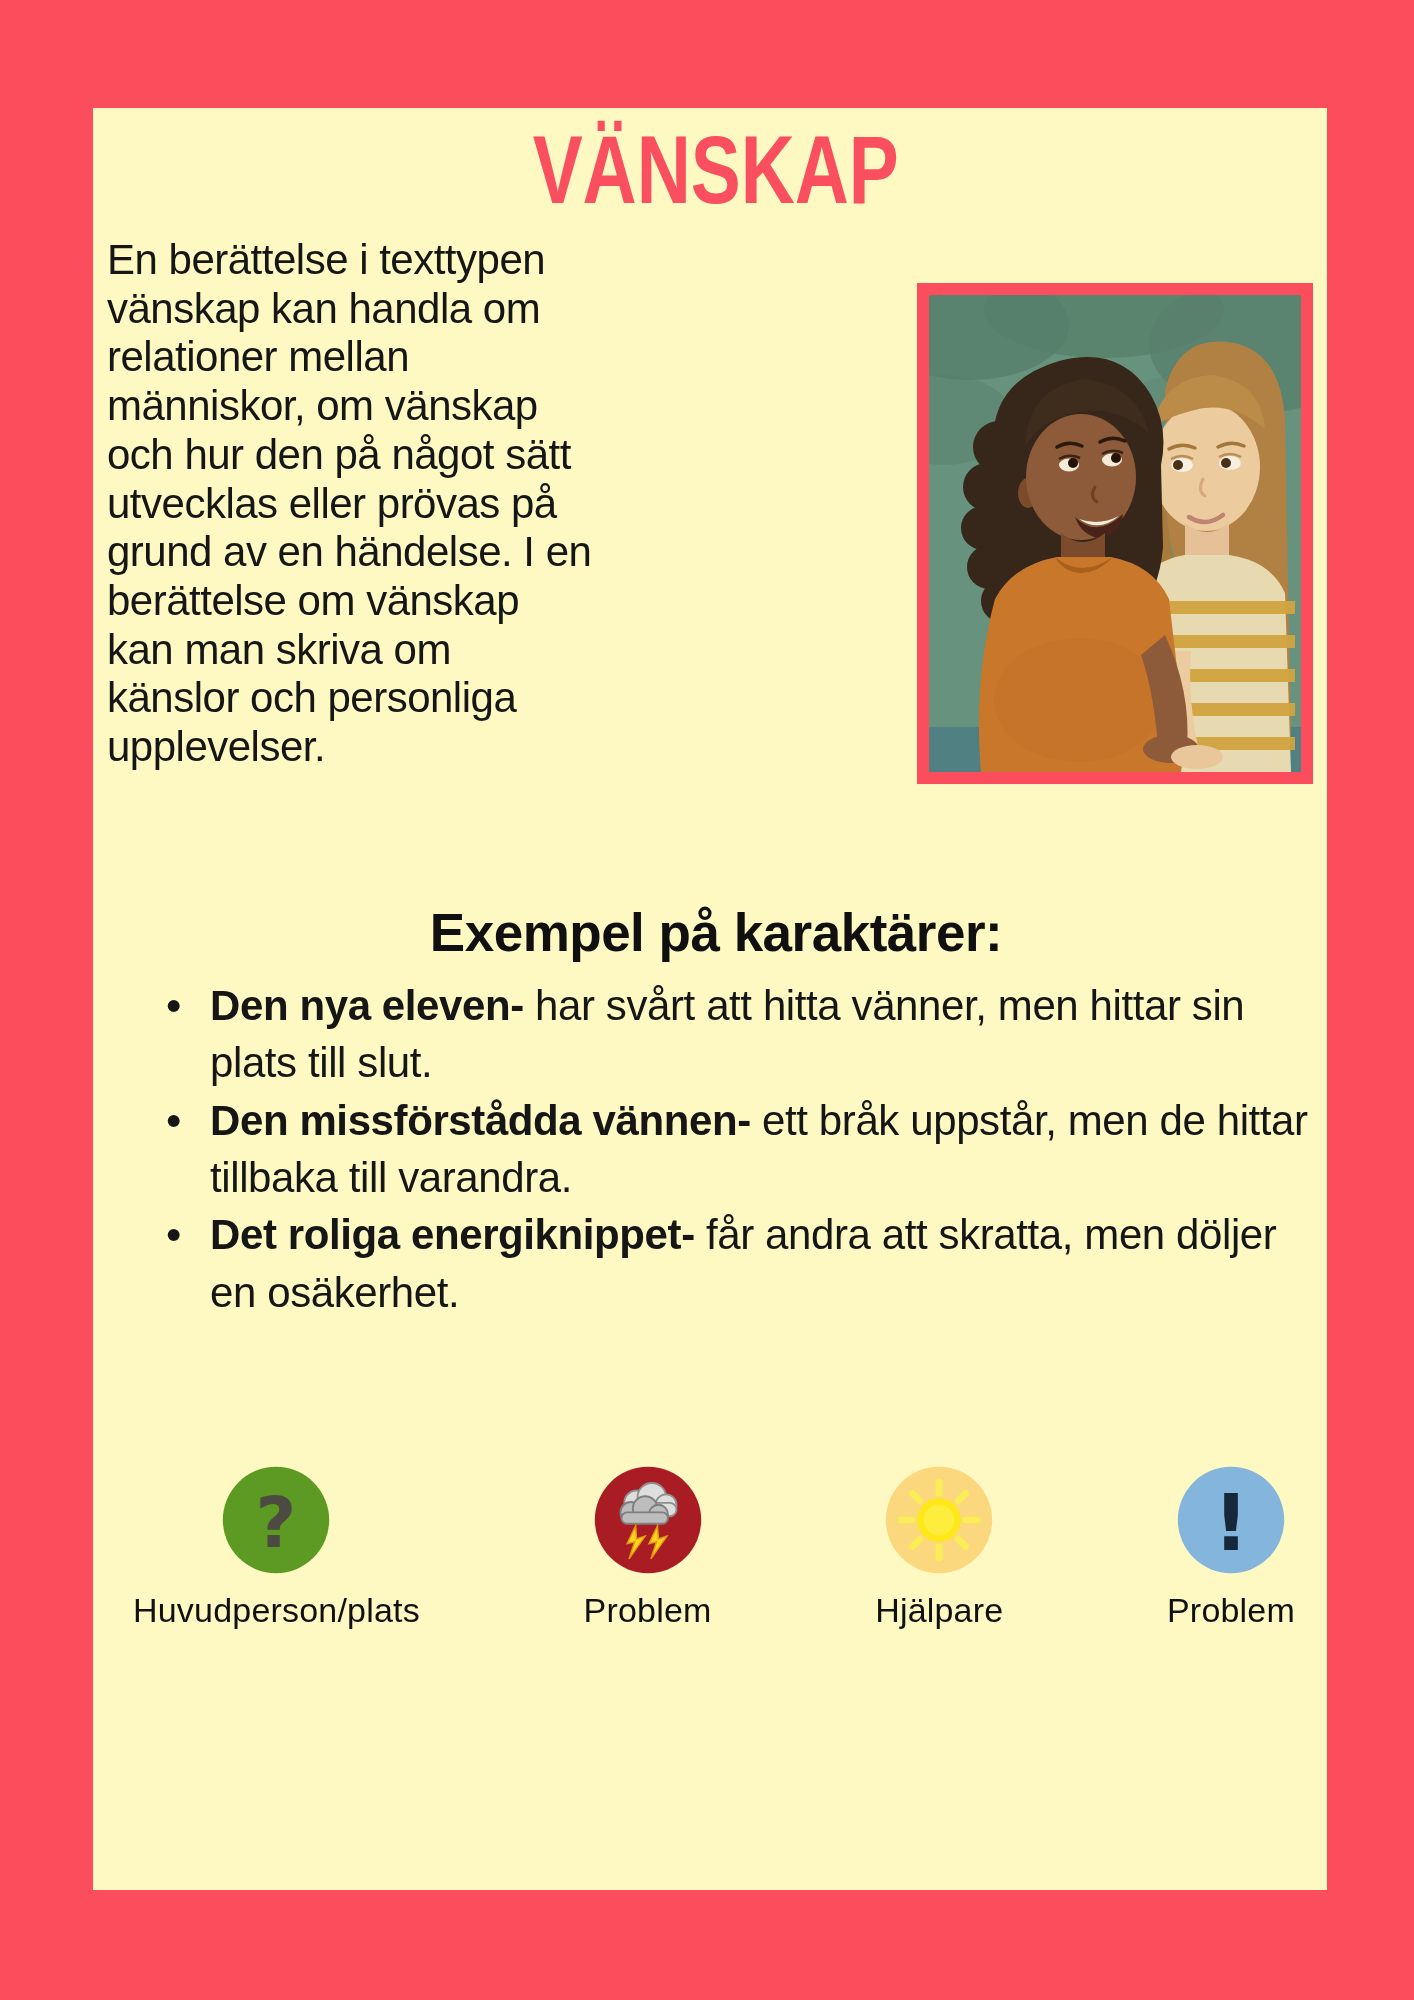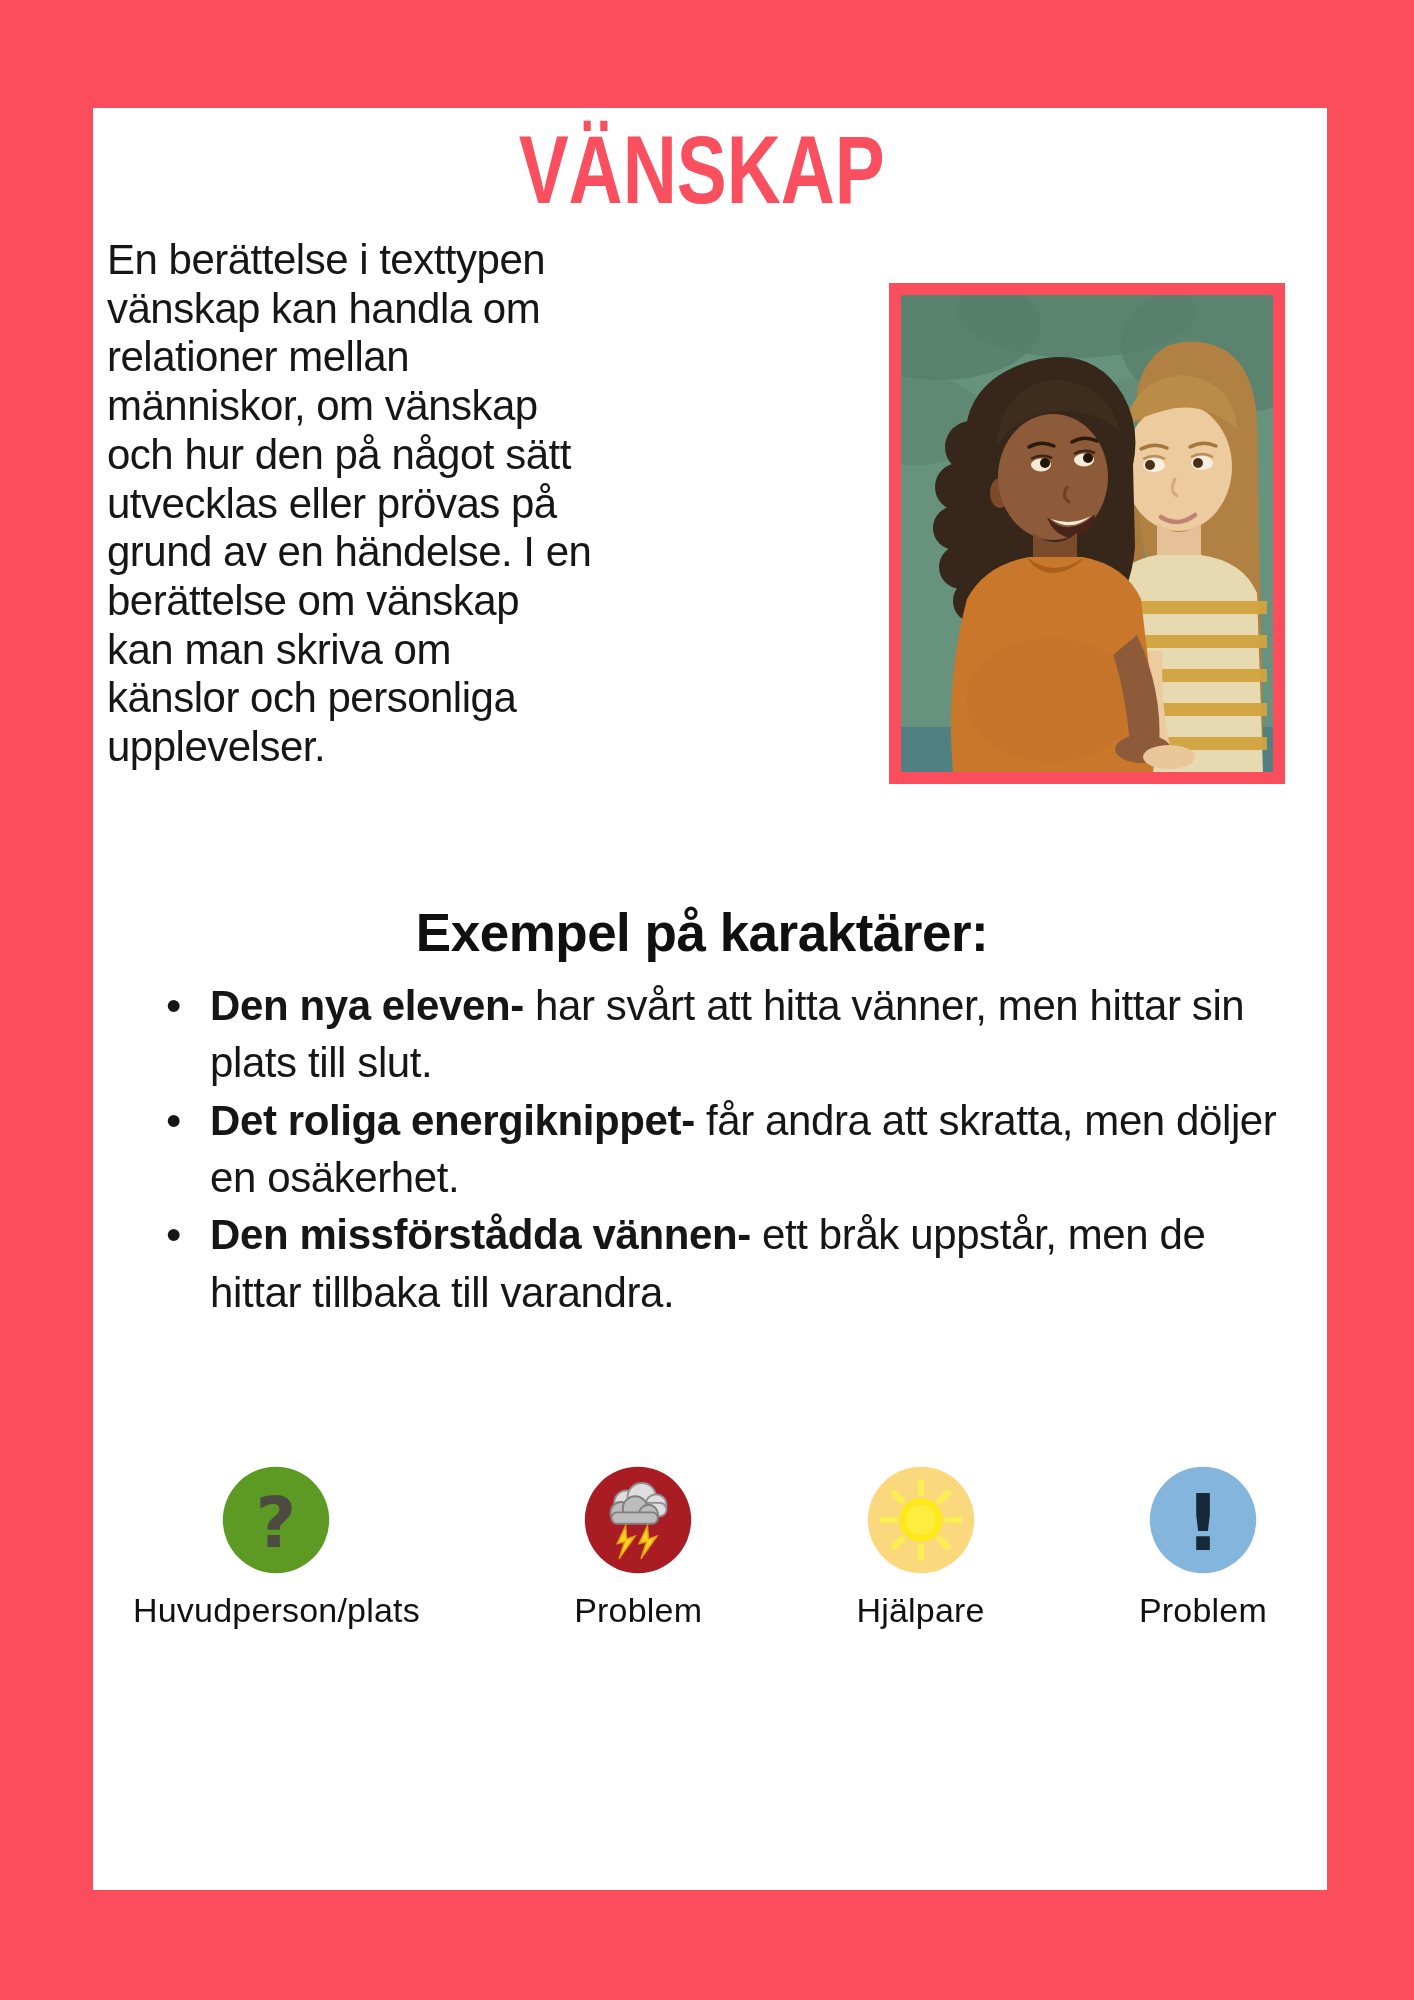--- a/index.html
+++ b/index.html
@@ -9,23 +9,23 @@
     font-family:"Liberation Sans", sans-serif;
     color:#161616;
   }
   .frame {
     box-sizing:border-box;
     width:1414px; height:2000px;
     padding:108px 87px 110px 93px;
   }
   .card {
     box-sizing:border-box;
-    background:#ffffff;
+    background:#fef9c3;
     width:100%; height:100%;
-    padding:10px 30px 0 14px;
+    padding:10px 2px 0 14px;
     overflow:hidden;
   }
   .title {
     margin:4px 0 0 0;
     text-align:center;
     font-size:96px;
     font-weight:700;
     line-height:1.0;
     color:#FA4F5E;
     letter-spacing:0px;
@@ -201,22 +201,22 @@
             <ellipse cx="268" cy="462" rx="26" ry="12" fill="#e9c79b"></ellipse>
           </g>
         </svg>
       </div>
     </div>
 
     <h2 class="char-heading">Exempel på karaktärer:</h2>
 
     <ul class="char-list">
       <li><span class="b">Den nya eleven-</span><span> har svårt att hitta vänner, men hittar sin plats till slut.</span></li>
+      <li><span class="b">Den missförstådda vännen-</span><span> ett bråk uppstår, men de hittar tillbaka till varandra.</span></li>
       <li><span class="b">Det roliga energiknippet-</span><span> får andra att skratta, men döljer en osäkerhet.</span></li>
-      <li><span class="b">Den missförstådda vännen-</span><span> ett bråk uppstår, men de hittar tillbaka till varandra.</span></li>
     </ul>
 
     <div class="steps">
 
       <div class="step">
         <svg class="badge" viewBox="0 0 120 120">
           <circle cx="60" cy="60" r="56" fill="#5C9A23"></circle>
           <text x="60" y="88" class="badge-glyph glyph-q" fill="#4D4A42">?</text>
         </svg>
         <div class="step-label">Huvudperson/plats</div>

